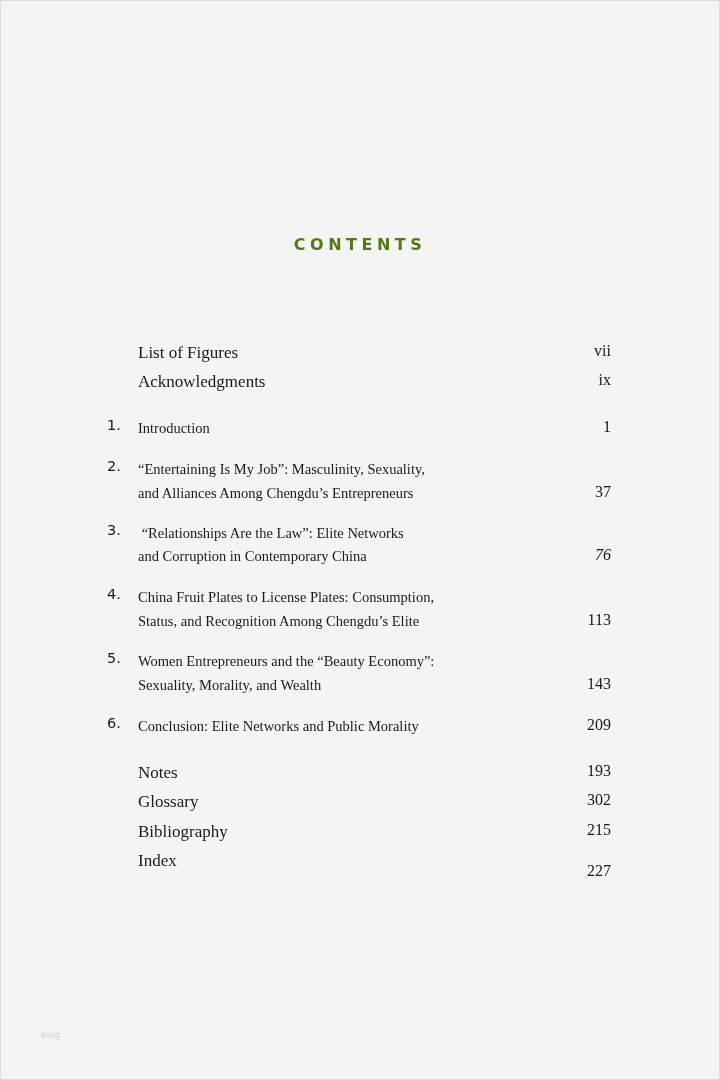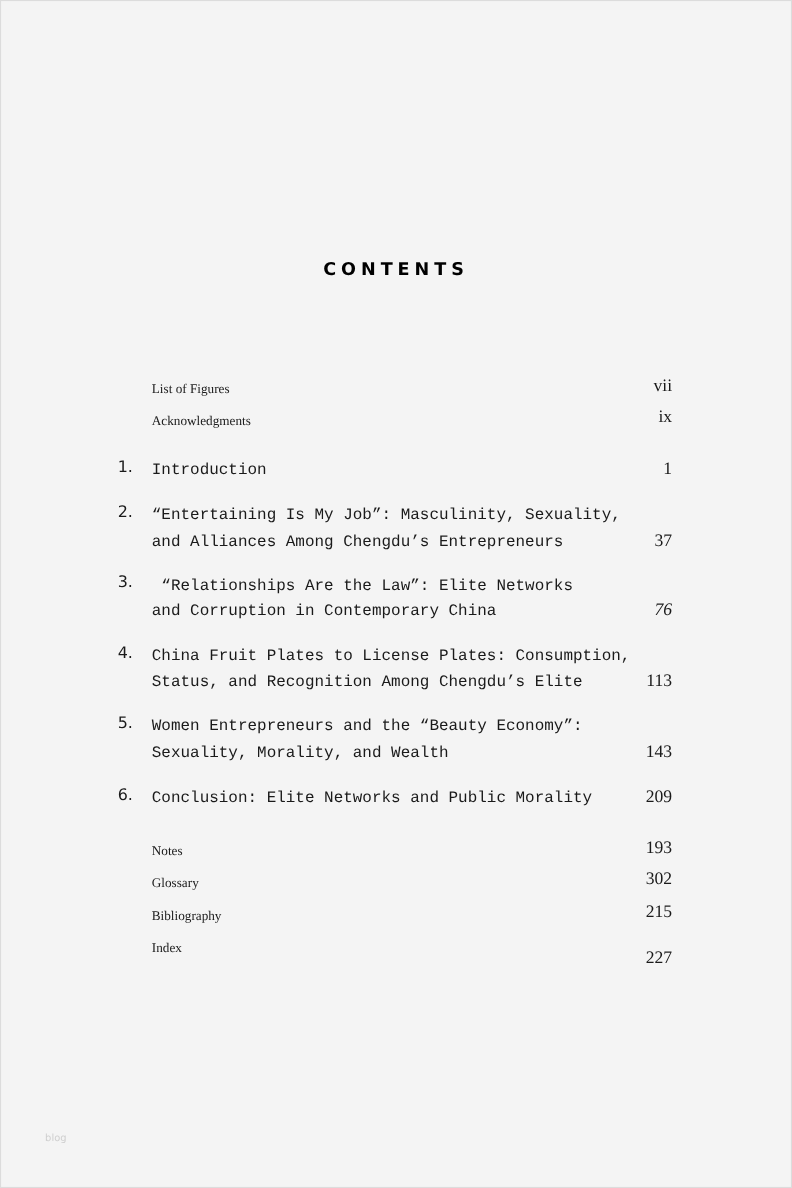--- a/index.html
+++ b/index.html
@@ -15,31 +15,31 @@
       width: 718px; height: 1078px;
       border: 1px solid #dcdcdc;
     }
     .title {
       position: absolute; top: 234px; left: 0; width: 100%;
       text-align: center;
       font-family: "DejaVu Sans", sans-serif;
       font-weight: bold;
       font-size: 16px;
       letter-spacing: 4.5px;
-      color: #000000;
+      color: #4d7c0f;
     }
     .row {
       position: absolute; left: 0; width: 720px;
     }
     .serif {
       font-family: "Liberation Serif", serif;
-      font-size: 12px;
+      font-size: 17px;
     }
     .sans {
-      font-family: Liberation Mono, monospace;
+      font-family: Liberation Serif, serif;
       font-size: 14.5px;
     }
     .num {
       position: absolute; left: 106px;
       font-family: "DejaVu Sans", sans-serif;
       font-size: 14.5px;
     }
     .label {
       position: absolute; left: 137px; line-height: 24px; white-space: nowrap;
     }

